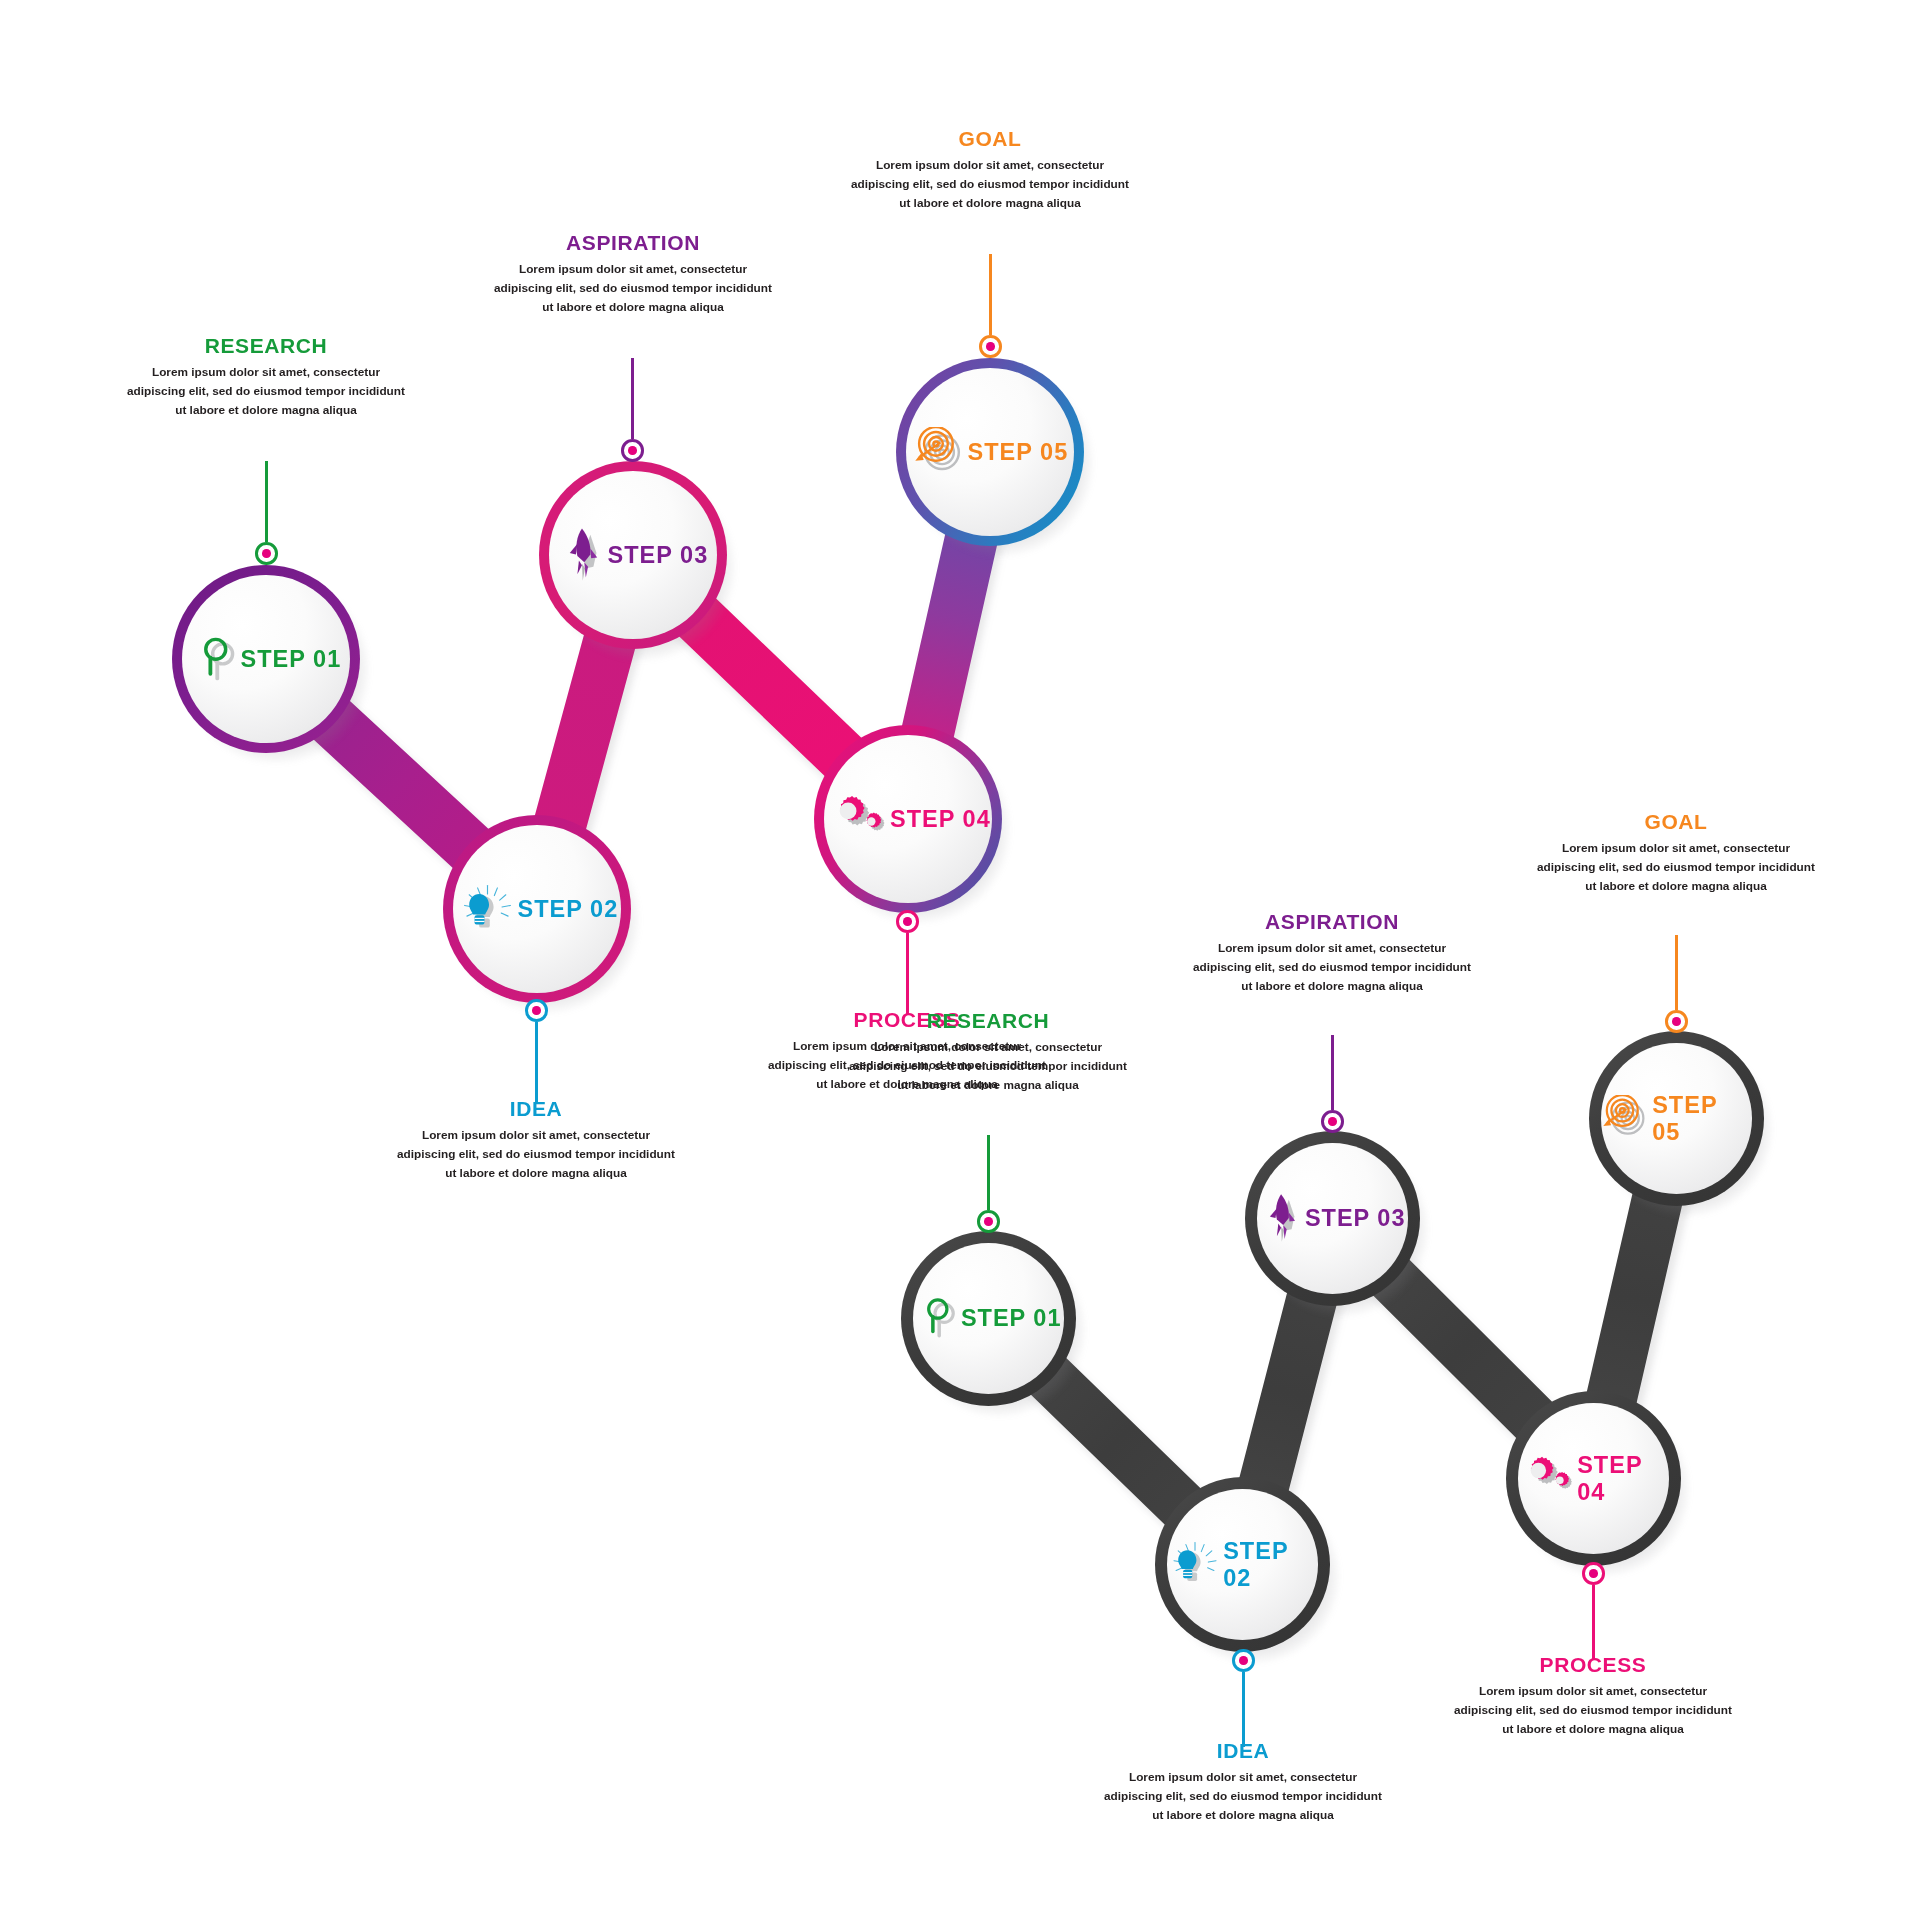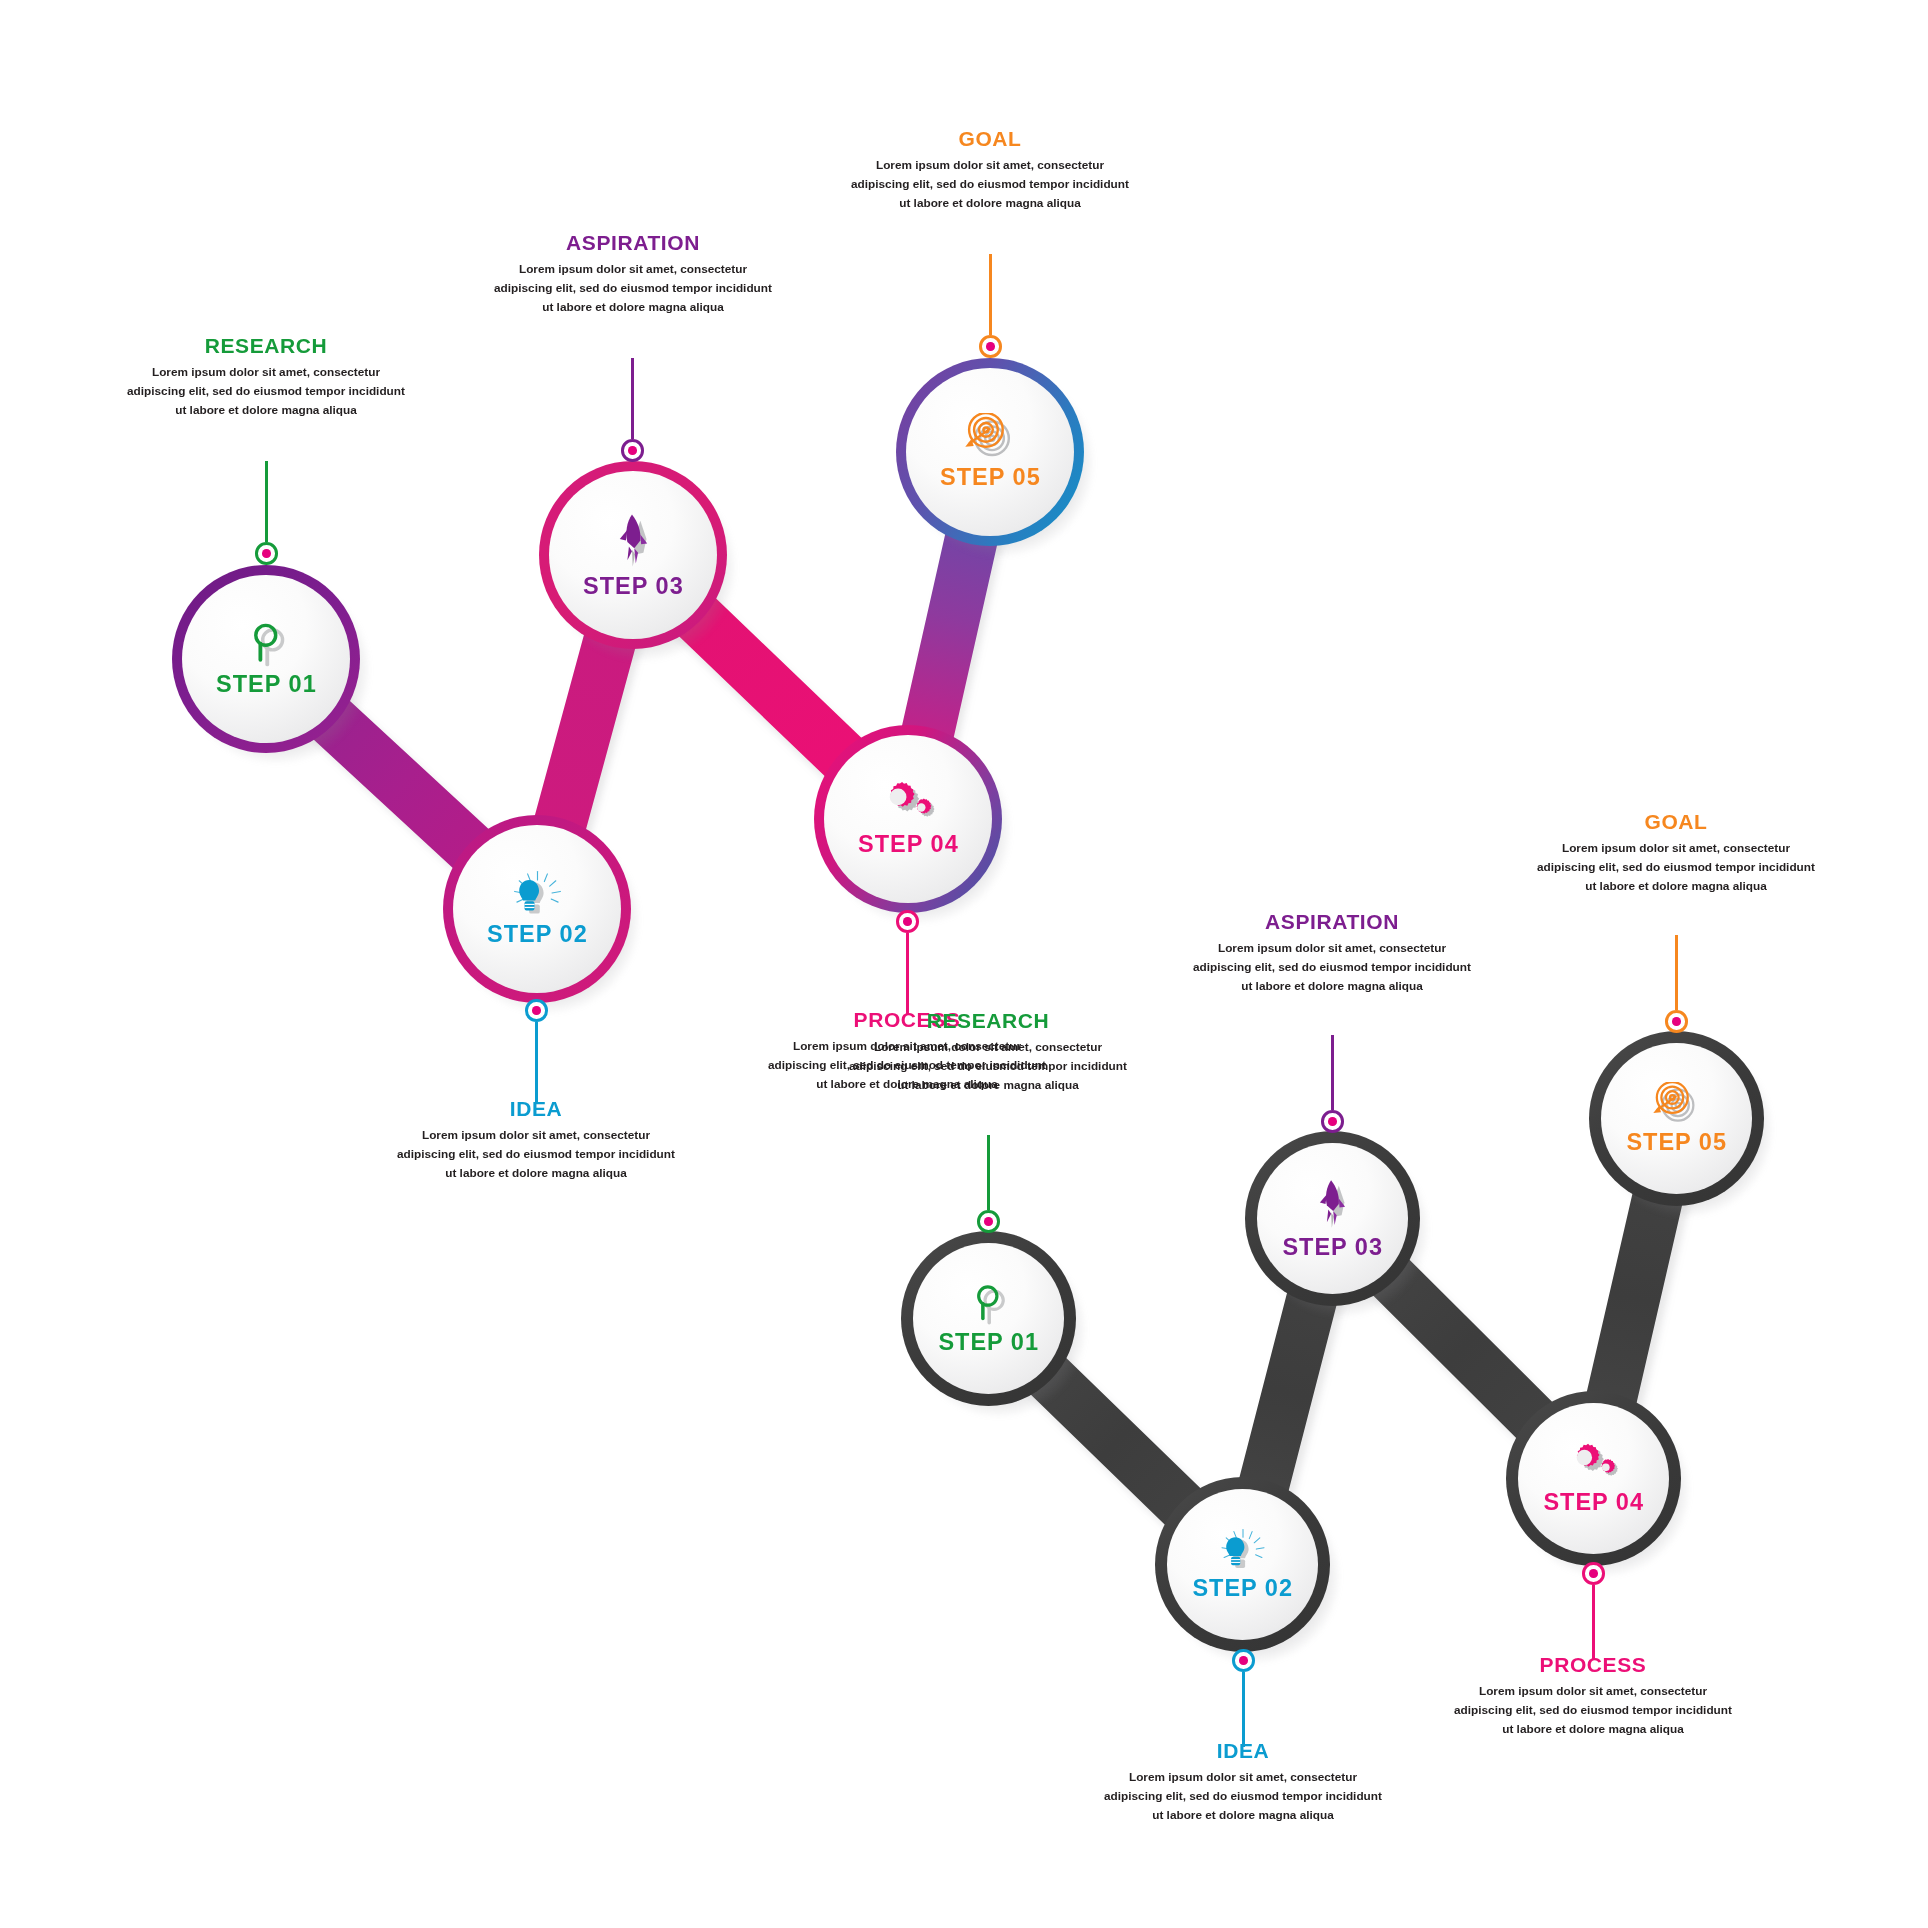--- a/index.html
+++ b/index.html
@@ -20,21 +20,21 @@
             display:flex;align-items:center;justify-content:center;background:#fff;}
   .pin .dot i{display:block;width:8.5px;height:8.5px;border-radius:50%;background:#e6007e;}
   .pin .stem{position:absolute;width:2.8px;background:currentColor;left:10px;}
 
   
   .node{position:absolute;border-radius:50%;box-sizing:border-box;
         display:flex;flex-direction:column;align-items:center;justify-content:center;}
   .node .ring{position:absolute;inset:0;border-radius:50%;}
   .node .inner{position:absolute;border-radius:50%;
      background:radial-gradient(circle at 36% 30%, #ffffff 0%, #fbfbfb 40%, #ececed 75%, #dcdddf 100%);
-     display:flex;flex-direction:column;align-items:center;justify-content:center;}
+     display:flex;flex-direction:row;align-items:center;justify-content:center;}
   .node .stepnum{font-size:23.5px;font-weight:700;letter-spacing:1px;position:relative;z-index:3;}
   .node .iconwrap{position:relative;z-index:3;margin-bottom:1.9px;display:flex;align-items:center;justify-content:center;}
   .nodeshadow{position:absolute;border-radius:50%;
      background:radial-gradient(circle at 50% 50%, rgba(120,120,125,.30) 0%, rgba(140,140,145,.18) 60%, rgba(255,255,255,0) 72%);
      filter:blur(2.8px);}
 
   .connector{position:absolute;transform-origin:0 50%;border-radius:2.8px;}
 
   .v2 .labelblock .body{color:#231f20;}
 </style>

